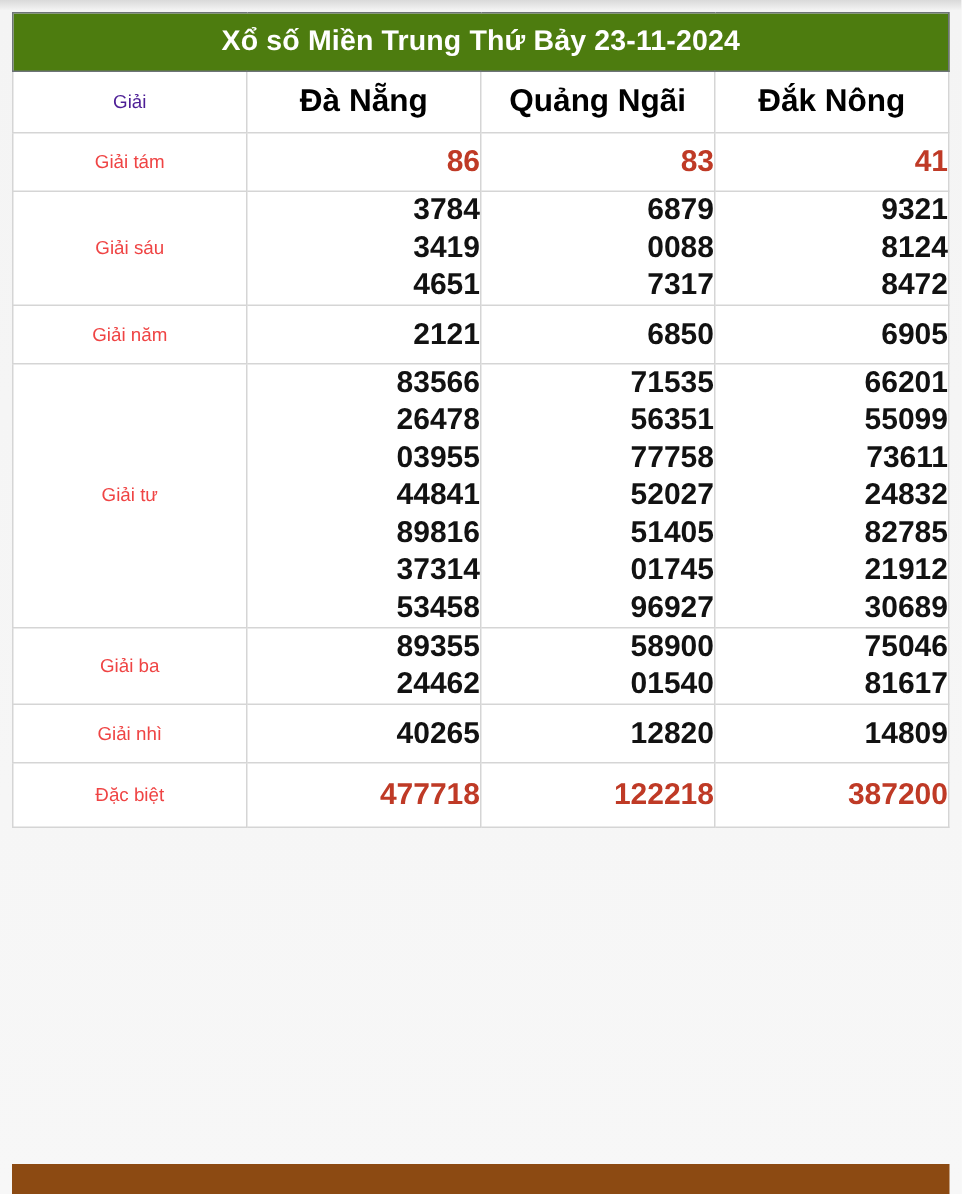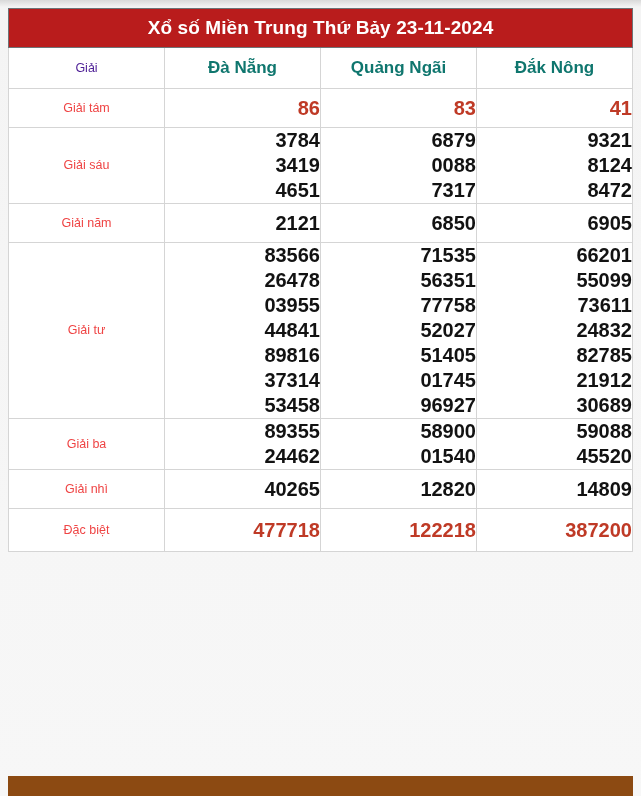--- a/index.html
+++ b/index.html
@@ -30,35 +30,35 @@
     border-right: 1px solid #d0d0d0;
   }
   .result-table td,
   .result-table th {
     border: 1px solid #d5d5d5;
     padding: 0;
     text-align: center;
     vertical-align: middle;
   }
   .title-bar {
-    background: #b91c1c;
+    background: #4d7c0f;
     color: #ffffff;
     font-size: 19px;
     font-weight: bold;
     height: 38px;
     letter-spacing: 0.1px;
     border: 1px solid #6d7477 !important;
   }
   .col-prize  { width: 80px; }
   .col-prov   { width: 181px; }
 
   .prov-head {
-    font-size: 17px;
+    font-size: 21px;
     font-weight: bold;
-    color: #0f766e;
+    color: #000000;
     height: 40px;
   }
   .prize-head {
     font-size: 12.5px;
     font-weight: normal;
     color: #4c1d95;
   }
   .prize-label {
     font-size: 12.5px;
     color: #ef4444;
@@ -225,22 +225,22 @@
           </div>
         </td>
         <td class="col-prov cell-pad">
           <div class="stack num">
             <span>58900</span>
             <span>01540</span>
           </div>
         </td>
         <td class="col-prov cell-pad">
           <div class="stack num">
-            <span>59088</span>
-            <span>45520</span>
+            <span>75046</span>
+            <span>81617</span>
           </div>
         </td>
       </tr>
 
       <tr class="data-row">
         <td class="col-prize prize-label r-h38">Giải nhì</td>
         <td class="col-prov cell-pad">
           <div class="stack num">
             <span>40265</span>
           </div>

